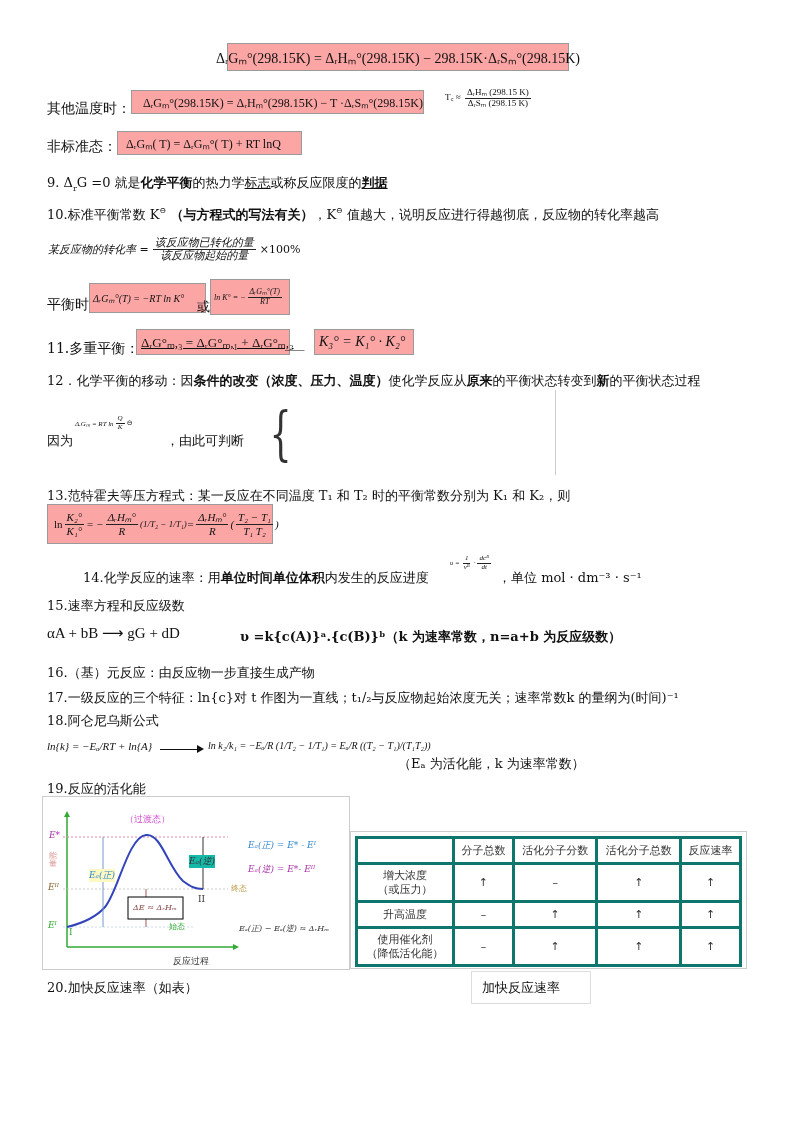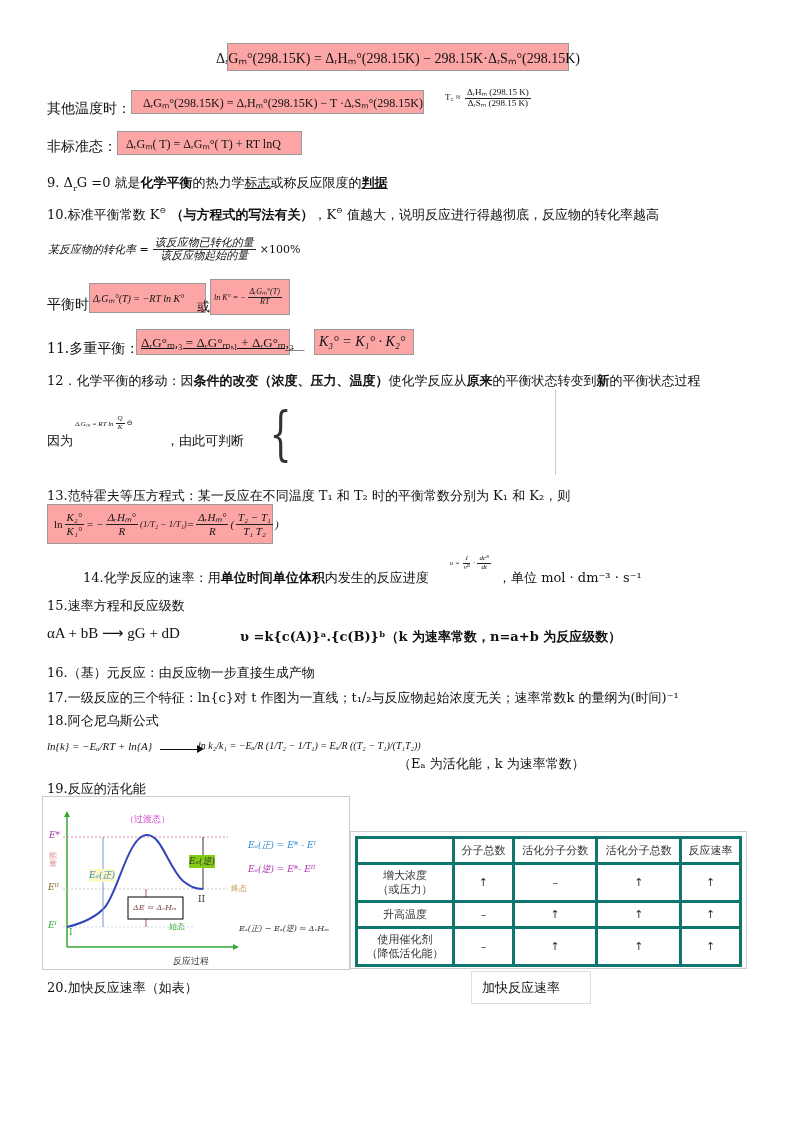--- a/index.html
+++ b/index.html
@@ -143,21 +143,21 @@
 <div class="txt" style="left:47px;top:597px;">15.速率方程和反应级数</div>
 <div class="txt" style="left:47px;top:624px;font-size:15px;font-family:'Liberation Serif',serif;">αA + bB ⟶ gG + dD</div>
 <div class="txt b" style="left:240px;top:628px;">υ =k{c(A)}ᵃ.{c(B)}ᵇ（k 为速率常数，n=a+b 为反应级数）</div>
 
 <div class="txt" style="left:47px;top:664px;">16.（基）元反应：由反应物一步直接生成产物</div>
 <div class="txt" style="left:47px;top:689px;">17.一级反应的三个特征：ln{c}对 t 作图为一直线；t₁/₂与反应物起始浓度无关；速率常数k 的量纲为(时间)⁻¹</div>
 <div class="txt" style="left:47px;top:712px;">18.阿仑尼乌斯公式</div>
 <div class="txt" style="left:47px;top:740px;font-size:11px;font-style:italic;font-family:'Liberation Serif',serif;">ln{k} = −Eₐ/RT + ln{A}</div>
 <div class="abs" style="left:160px;top:749px;width:40px;height:1px;background:#111;"></div>
 <div class="abs" style="left:197px;top:745px;width:0;height:0;border-left:7px solid #111;border-top:4px solid transparent;border-bottom:4px solid transparent;"></div>
-<div class="txt" style="left:198px;top:740px;font-size:10px;font-style:italic;font-family:'Liberation Serif',serif;">ln k₂/k₁ = −Eₐ/R (1/T₂ − 1/T₁) = Eₐ/R ((T₂ − T₁)/(T₁T₂))</div>
+<div class="txt" style="left:208px;top:740px;font-size:10px;font-style:italic;font-family:'Liberation Serif',serif;">ln k₂/k₁ = −Eₐ/R (1/T₂ − 1/T₁) = Eₐ/R ((T₂ − T₁)/(T₁T₂))</div>
 <div class="txt" style="left:398px;top:755px;">（Eₐ 为活化能，k 为速率常数）</div>
 
 <div class="txt" style="left:47px;top:780px;">19.反应的活化能</div>
 
 <div class="abs" style="left:42px;top:796px;width:306px;height:172px;border:1px solid #ccc;background:#fff;">
   <svg width="306" height="172">
     <line x1="24" y1="150" x2="190" y2="150" stroke="#3a3" stroke-width="1.5"></line>
     <polygon points="190,147 196,150 190,153" fill="#3a3"></polygon>
     <line x1="24" y1="150" x2="24" y2="18" stroke="#3a3" stroke-width="1.5"></line>
     <polygon points="21,20 24,14 27,20" fill="#3a3"></polygon>
@@ -170,21 +170,21 @@
     <line x1="103" y1="92" x2="103" y2="130" stroke="#a55" stroke-width="1"></line>
     <rect x="85" y="100" width="55" height="22" fill="#fff" stroke="#000" stroke-width="1"></rect>
   </svg>
   <span class="abs" style="left:6px;top:55px;width:10px;font-size:8px;color:#d99;white-space:normal;line-height:1;">能量</span>
   <span class="abs" style="left:130px;top:158px;font-size:9px;color:#333;">反应过程</span>
   <span class="abs" style="left:82px;top:16px;font-size:9px;color:#c4c;">（过渡态）</span>
   <span class="abs" style="left:6px;top:33px;font-size:9px;color:#a3a;font-style:italic;">E*</span>
   <span class="abs" style="left:5px;top:85px;font-size:9px;color:#863;font-style:italic;">Eᴵᴵ</span>
   <span class="abs" style="left:5px;top:123px;font-size:9px;color:#3a3;font-style:italic;">Eᴵ</span>
   <span class="abs" style="left:46px;top:72px;font-size:9px;color:#38c;font-style:italic;background:#fef9c3;">Eₐ(正)</span>
-  <span class="abs" style="left:146px;top:58px;font-size:9px;color:#333;font-style:italic;background:#84cc16;">Eₐ(逆)</span>
+  <span class="abs" style="left:146px;top:58px;font-size:9px;color:#333;font-style:italic;background:#14b8a6;">Eₐ(逆)</span>
   <span class="abs" style="left:90px;top:106px;font-size:8px;color:#844;font-style:italic;">ΔE ≈ ΔᵣHₘ</span>
   <span class="abs" style="left:188px;top:86px;font-size:8px;color:#b94;">终态</span>
   <span class="abs" style="left:126px;top:124px;font-size:8px;color:#3a3;">始态</span>
   <span class="abs" style="left:26px;top:130px;font-size:9px;color:#3a3;">I</span>
   <span class="abs" style="left:155px;top:97px;font-size:9px;color:#333;">II</span>
   <span class="abs" style="left:205px;top:42px;font-size:9px;color:#38c;font-style:italic;">Eₐ(正) = E* - Eᴵ</span>
   <span class="abs" style="left:205px;top:66px;font-size:9px;color:#a3a;font-style:italic;">Eₐ(逆) = E*- Eᴵᴵ</span>
   <span class="abs" style="left:196px;top:126px;font-size:8px;color:#333;font-style:italic;">Eₐ(正) − Eₐ(逆) ≈ ΔᵣHₘ</span>
 </div>
 

